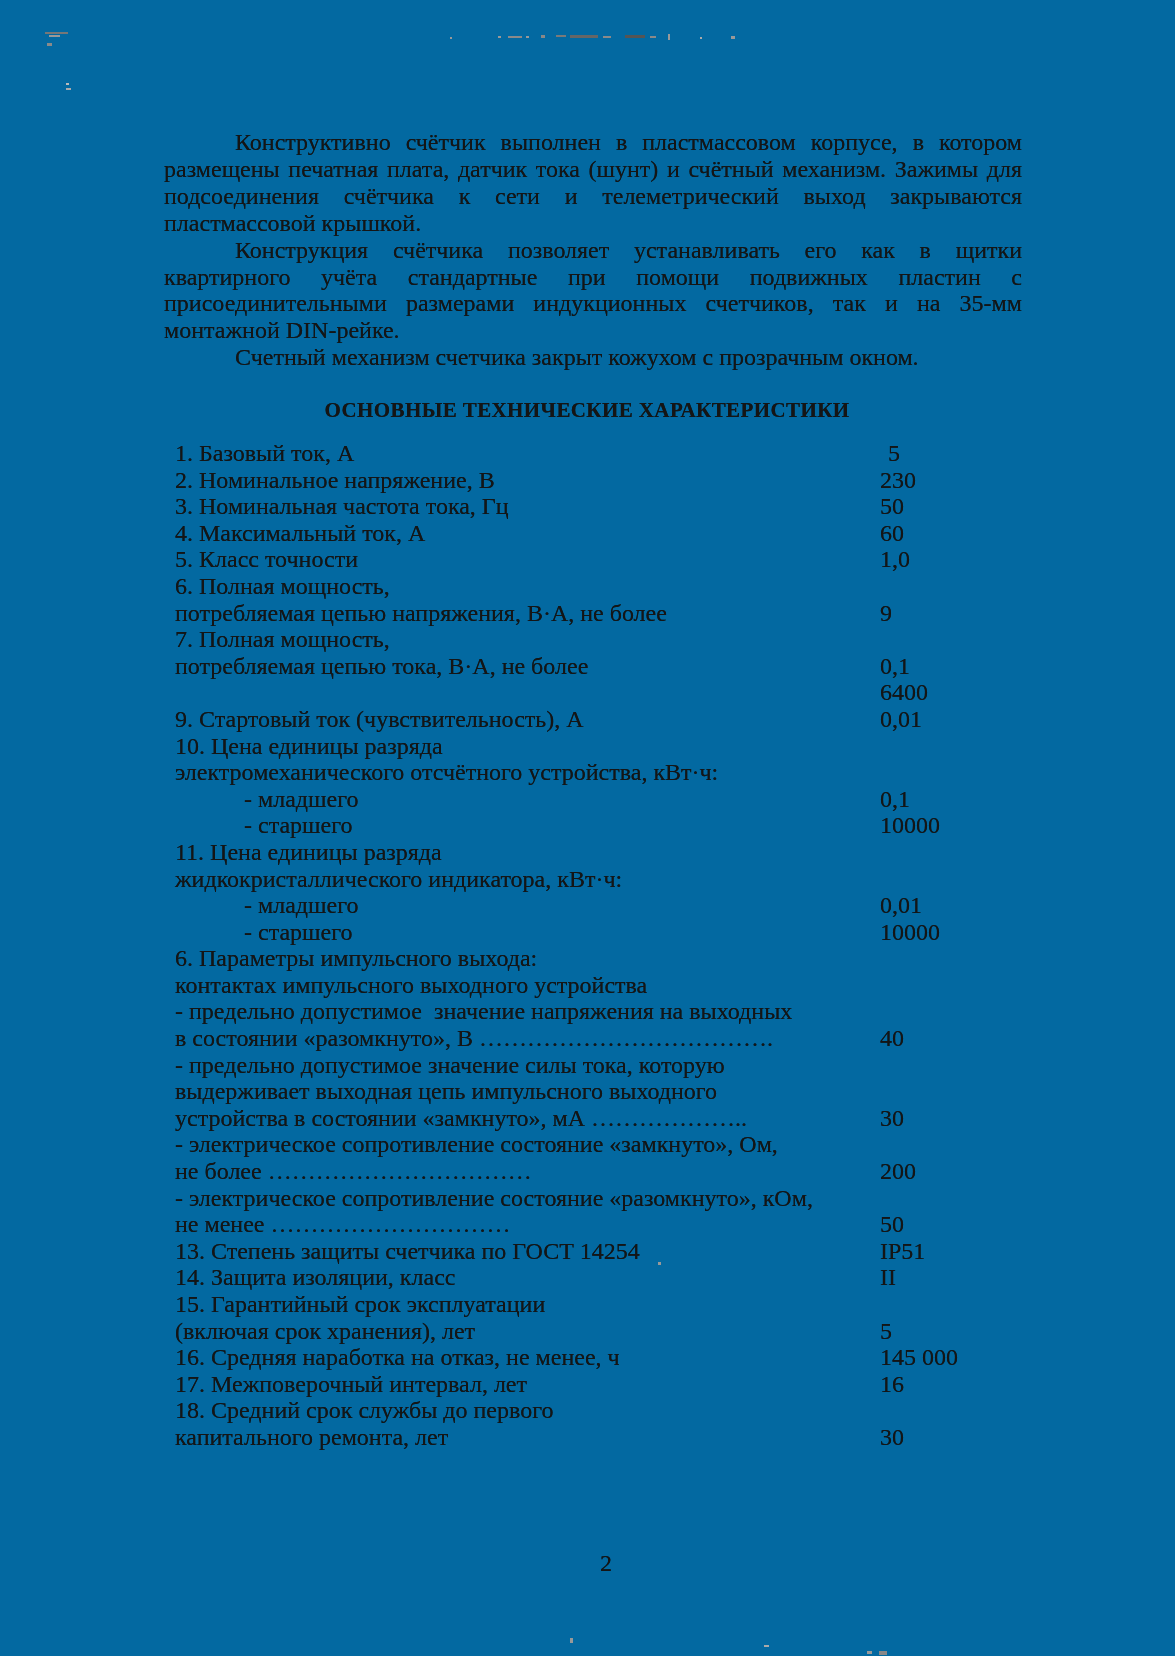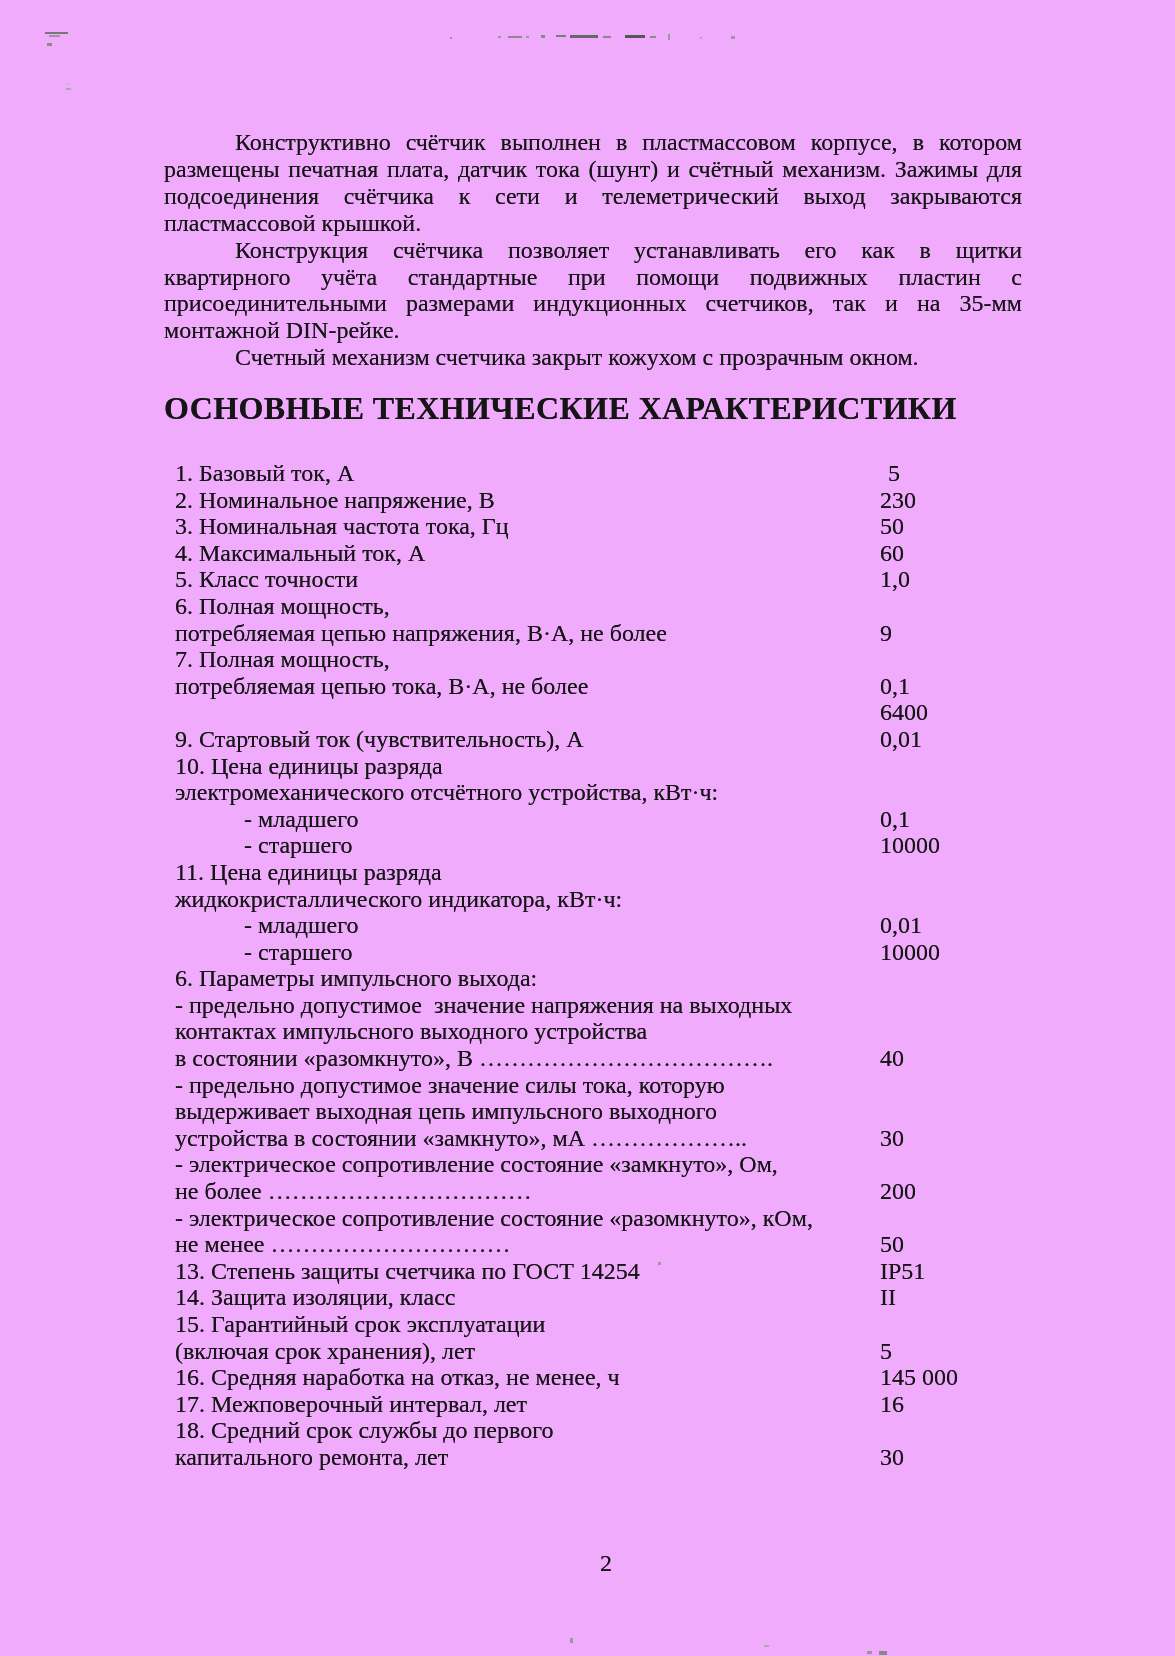--- a/index.html
+++ b/index.html
@@ -1,43 +1,43 @@
 <!DOCTYPE html>
 <html lang="ru"><head>
 <meta charset="utf-8">
 <style>
   html,body{margin:0;padding:0;background:#e8e8e8;}
   .page{
     position:relative;
     width:1175px;height:1656px;
     margin:0 auto;
-    background:#f0abfc;
+    background:#0369a1;
     overflow:hidden;
     font-family:"Liberation Serif","DejaVu Serif",serif;
     color:#151515;
     text-shadow:0 0 .6px rgba(0,0,0,.65);
   }
   
   .intro{
     position:absolute;left:164px;top:129px;width:858px;
     font-size:24px;line-height:26.9px;
     text-align:justify;
   }
   .intro p{margin:0;text-indent:71px;}
   
   .section-heading{
     position:absolute;left:164px;top:390px;width:830px;
-    margin:0;
-    font-size:32px;font-weight:bold;
-    text-align:left;letter-spacing:.4px;
+    margin:8px;
+    font-size:21px;font-weight:bold;
+    text-align:center;letter-spacing:.4px;
     white-space:nowrap;
   }
   
   .spec-list{
-    position:absolute;left:175px;top:460px;width:900px;
+    position:absolute;left:175px;top:440px;width:900px;
     font-size:24px;
   }
   .spec-row{
     position:relative;height:26.6px;white-space:pre;
   }
   .spec-row .label{display:inline-block;white-space:pre;}
   .spec-row.indent .label{padding-left:69px;}
   .spec-row .value{
     position:absolute;left:705px;top:0;white-space:pre;
   }
@@ -102,22 +102,22 @@
       <div class="spec-row"><span class="label">9. Стартовый ток (чувствительность), А</span><span class="value">0,01</span></div>
       <div class="spec-row"><span class="label">10. Цена единицы разряда</span></div>
       <div class="spec-row"><span class="label">электромеханического отсчётного устройства, кВт·ч:</span></div>
       <div class="spec-row indent"><span class="label">- младшего</span><span class="value">0,1</span></div>
       <div class="spec-row indent"><span class="label">- старшего</span><span class="value">10000</span></div>
       <div class="spec-row"><span class="label">11. Цена единицы разряда</span></div>
       <div class="spec-row"><span class="label">жидкокристаллического индикатора, кВт·ч:</span></div>
       <div class="spec-row indent"><span class="label">- младшего</span><span class="value">0,01</span></div>
       <div class="spec-row indent"><span class="label">- старшего</span><span class="value">10000</span></div>
       <div class="spec-row"><span class="label">6. Параметры импульсного выхода:</span></div>
+      <div class="spec-row"><span class="label">контактах импульсного выходного устройства</span></div>
       <div class="spec-row"><span class="label">- предельно допустимое  значение напряжения на выходных</span></div>
-      <div class="spec-row"><span class="label">контактах импульсного выходного устройства</span></div>
       <div class="spec-row"><span class="label">в состоянии «разомкнуто», В ……………………………….</span><span class="value">40</span></div>
       <div class="spec-row"><span class="label">- предельно допустимое значение силы тока, которую</span></div>
       <div class="spec-row"><span class="label">выдерживает выходная цепь импульсного выходного</span></div>
       <div class="spec-row"><span class="label">устройства в состоянии «замкнуто», мА ………………..</span><span class="value">30</span></div>
       <div class="spec-row"><span class="label">- электрическое сопротивление состояние «замкнуто», Ом,</span></div>
       <div class="spec-row"><span class="label">не более ……………………………</span><span class="value">200</span></div>
       <div class="spec-row"><span class="label">- электрическое сопротивление состояние «разомкнуто», кОм,</span></div>
       <div class="spec-row"><span class="label">не менее …………………………</span><span class="value">50</span></div>
       <div class="spec-row"><span class="label">13. Степень защиты счетчика по ГОСТ 14254</span><span class="value">IP51</span></div>
       <div class="spec-row"><span class="label">14. Защита изоляции, класс</span><span class="value">II</span></div>

